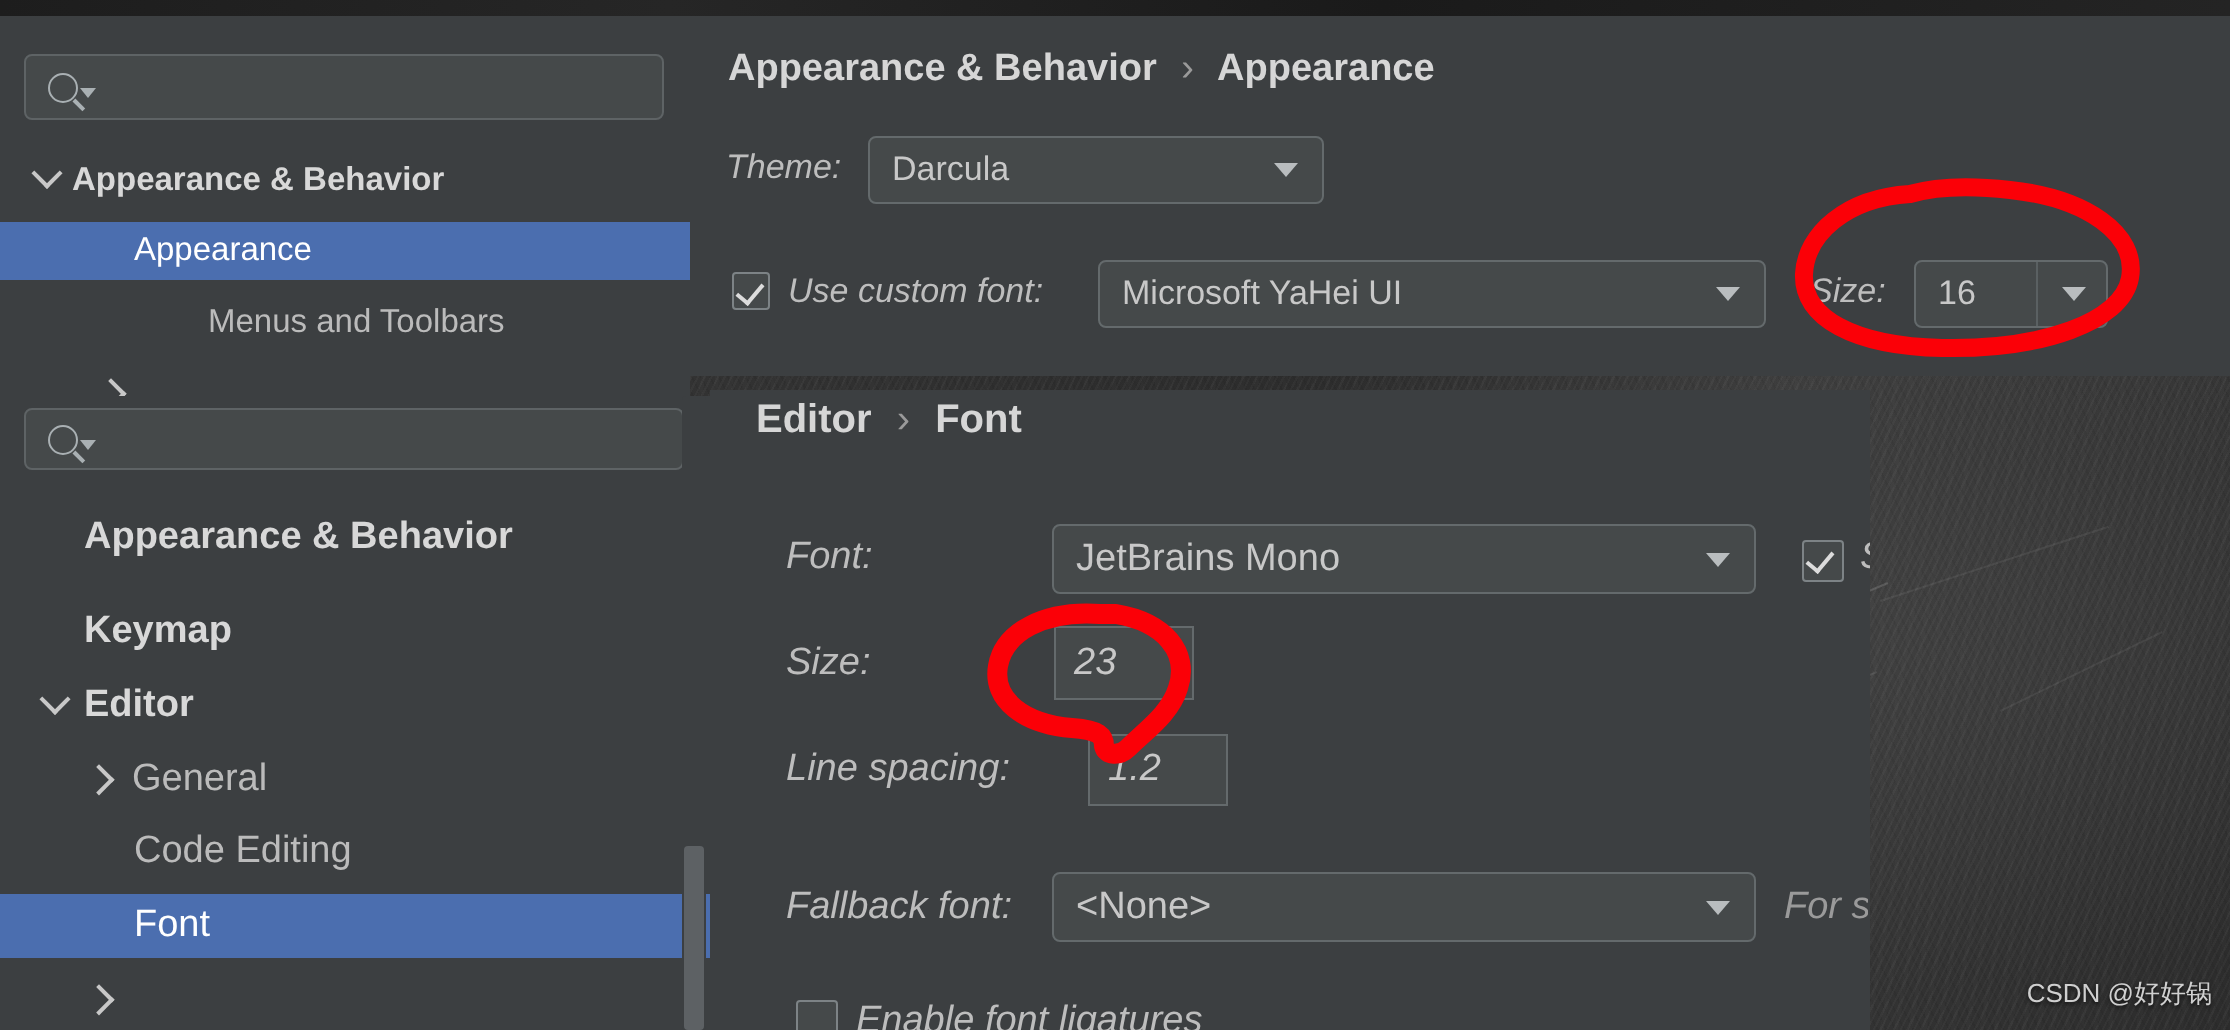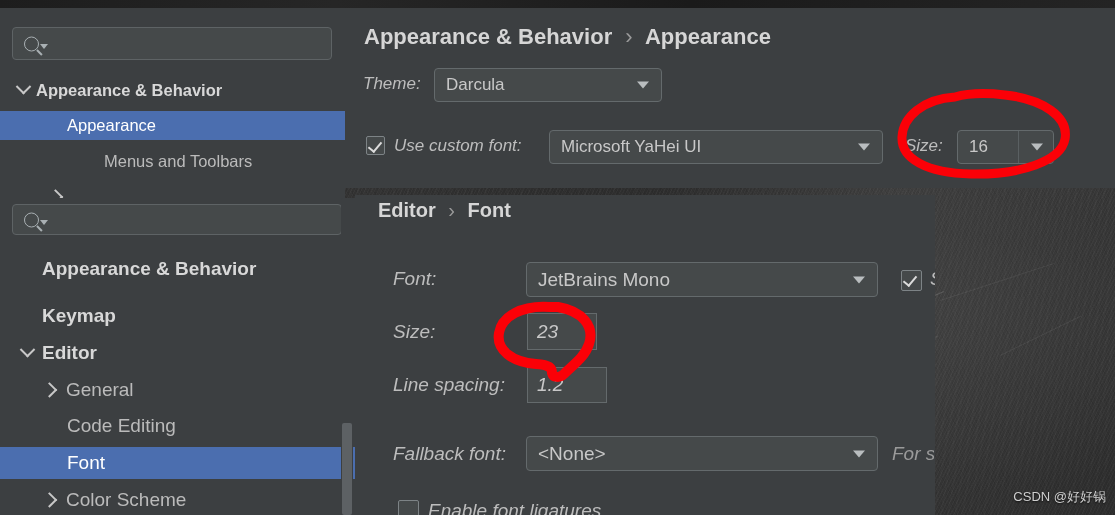--- a/index.html
+++ b/index.html
@@ -150,21 +150,21 @@
 <div class="tree-row" style="left:0;top:147px;width:345px;height:28px;padding-left:104px;font-size:16.5px;">
   <span>Menus and Toolbars</span>
 </div>
 
 <div class="tree-row" style="left:0;top:183px;width:345px;height:26px;padding-left:48px;font-size:16.5px;overflow:hidden;color:#d8d8d8;font-weight:bold;">
   <span class="arrow"><span class="chev-r"></span></span>
 </div>
 
 <div class="panel" style="left:345px;top:8px;width:770px;height:180px;background:#3c3f41;"></div>
 
-<div class="crumbs" style="left:364px;top:24px;font-size:22px;">
+<div class="crumbs" style="left:364px;top:24px;font-size:19px;">
   <span>Appearance &amp; Behavior</span>
   <span class="sep">›</span>
   <span>Appearance</span>
 </div>
 
 <div class="lbl" style="left:363px;top:74px;font-size:17px;">Theme:</div>
 <div class="combo" style="left:434px;top:68px;width:228px;height:34px;font-size:17px;">
   <span class="val">Darcula</span>
   <span class="tri"></span>
 </div>
@@ -218,21 +218,20 @@
 <div class="tree-row" style="left:0;top:411px;width:341px;height:29px;padding-left:67px;font-size:19px;">
   <span>Code Editing</span>
 </div>
 
 <div class="tree-row sel" style="left:0;top:447px;width:355px;height:32px;padding-left:67px;font-size:19px;">
   <span>Font</span>
 </div>
 
 <div class="tree-row" style="left:0;top:485px;width:341px;height:29px;padding-left:42px;font-size:19px;">
   <span class="arrow"><span class="chev-r"></span></span>
-  <span style="margin-left:10px;">Color Scheme</span>
 </div>
 
 <div class="vscroll" style="left:341px;top:198px;width:12px;height:317px;background:#3c3f41;"></div>
 <div class="vthumb" style="left:342px;top:423px;width:10px;height:92px;"></div>
 
 <div class="panel" style="left:355px;top:195px;width:580px;height:320px;background:#3c3f41;"></div>
 
 <div class="crumbs" style="left:378px;top:199px;font-size:20px;">
   <span>Editor</span>
   <span class="sep">›</span>
@@ -247,21 +246,21 @@
 
 <div class="cbx on" style="left:901px;top:270px;width:21px;height:21px;"></div>
 <div class="lbl" style="left:930px;top:268px;font-size:19px;overflow:hidden;width:5px;">S</div>
 
 <div class="lbl" style="left:393px;top:321px;font-size:19px;">Size:</div>
 <div class="tbox" style="left:527px;top:313px;width:70px;height:37px;font-size:19px;">
   <span class="val">23</span>
 </div>
 
 <div class="lbl" style="left:393px;top:374px;font-size:19px;">Line spacing:</div>
-<div class="tbox" style="left:527px;top:367px;width:80px;height:36px;font-size:19px;">
+<div class="tbox" style="left:544px;top:367px;width:70px;height:36px;font-size:19px;">
   <span class="val">1.2</span>
 </div>
 
 <div class="lbl" style="left:393px;top:443px;font-size:19px;">Fallback font:</div>
 <div class="combo" style="left:526px;top:436px;width:352px;height:35px;font-size:19px;">
   <span class="val">&lt;None&gt;</span>
   <span class="tri"></span>
 </div>
 <div class="lbl" style="left:892px;top:443px;font-size:19px;color:#9a9a9a;overflow:hidden;width:42px;">For s</div>
 

